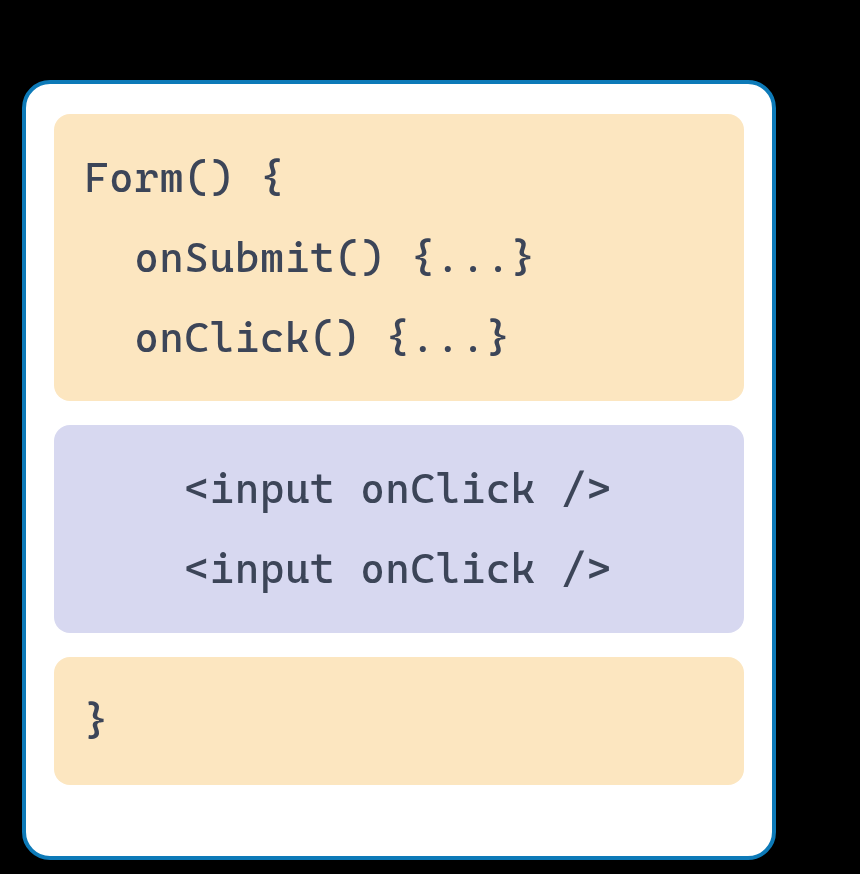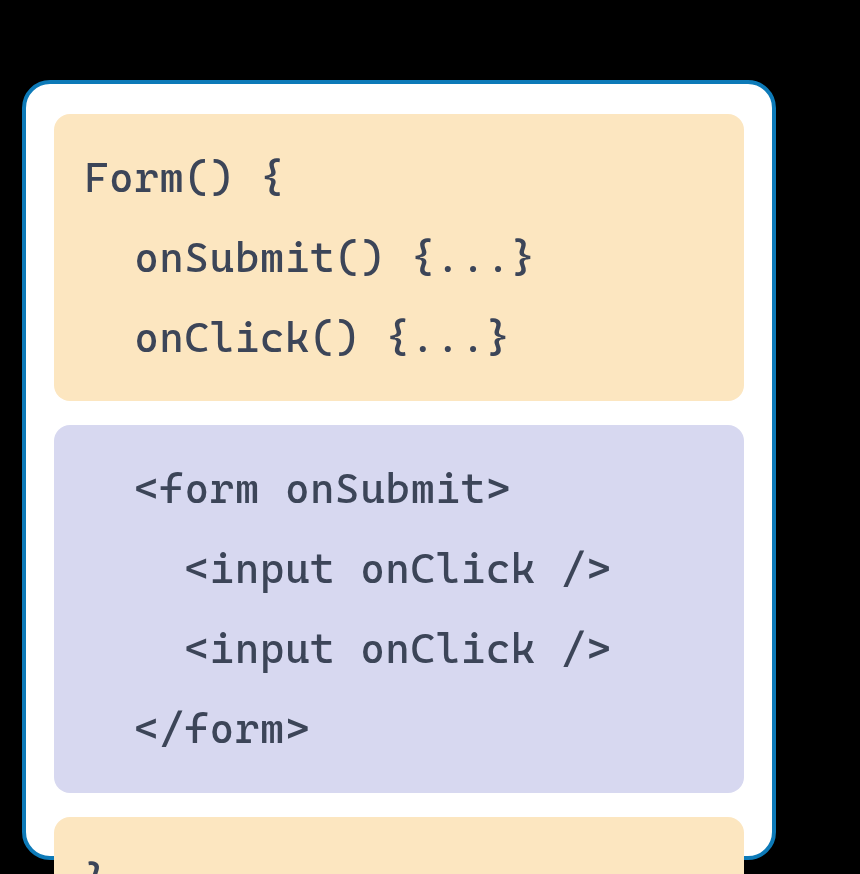--- a/index.html
+++ b/index.html
@@ -49,21 +49,19 @@
 </head>
 <body>
 
 <div class="card">
   <div class="block block-orange">
     <div class="code-line">Form() {</div>
     <div class="code-line">  onSubmit() {...}</div>
     <div class="code-line">  onClick() {...}</div>
   </div>
   <div class="block block-purple">
-    <div class="code-line">  &lt;form onSubmit&gt;</div>
     <div class="code-line">    &lt;input onClick /&gt;</div>
     <div class="code-line">    &lt;input onClick /&gt;</div>
-    <div class="code-line">  &lt;/form&gt;</div>
   </div>
   <div class="block block-orange">
     <div class="code-line">}</div>
   </div>
 </div>
 
 </body></html>

